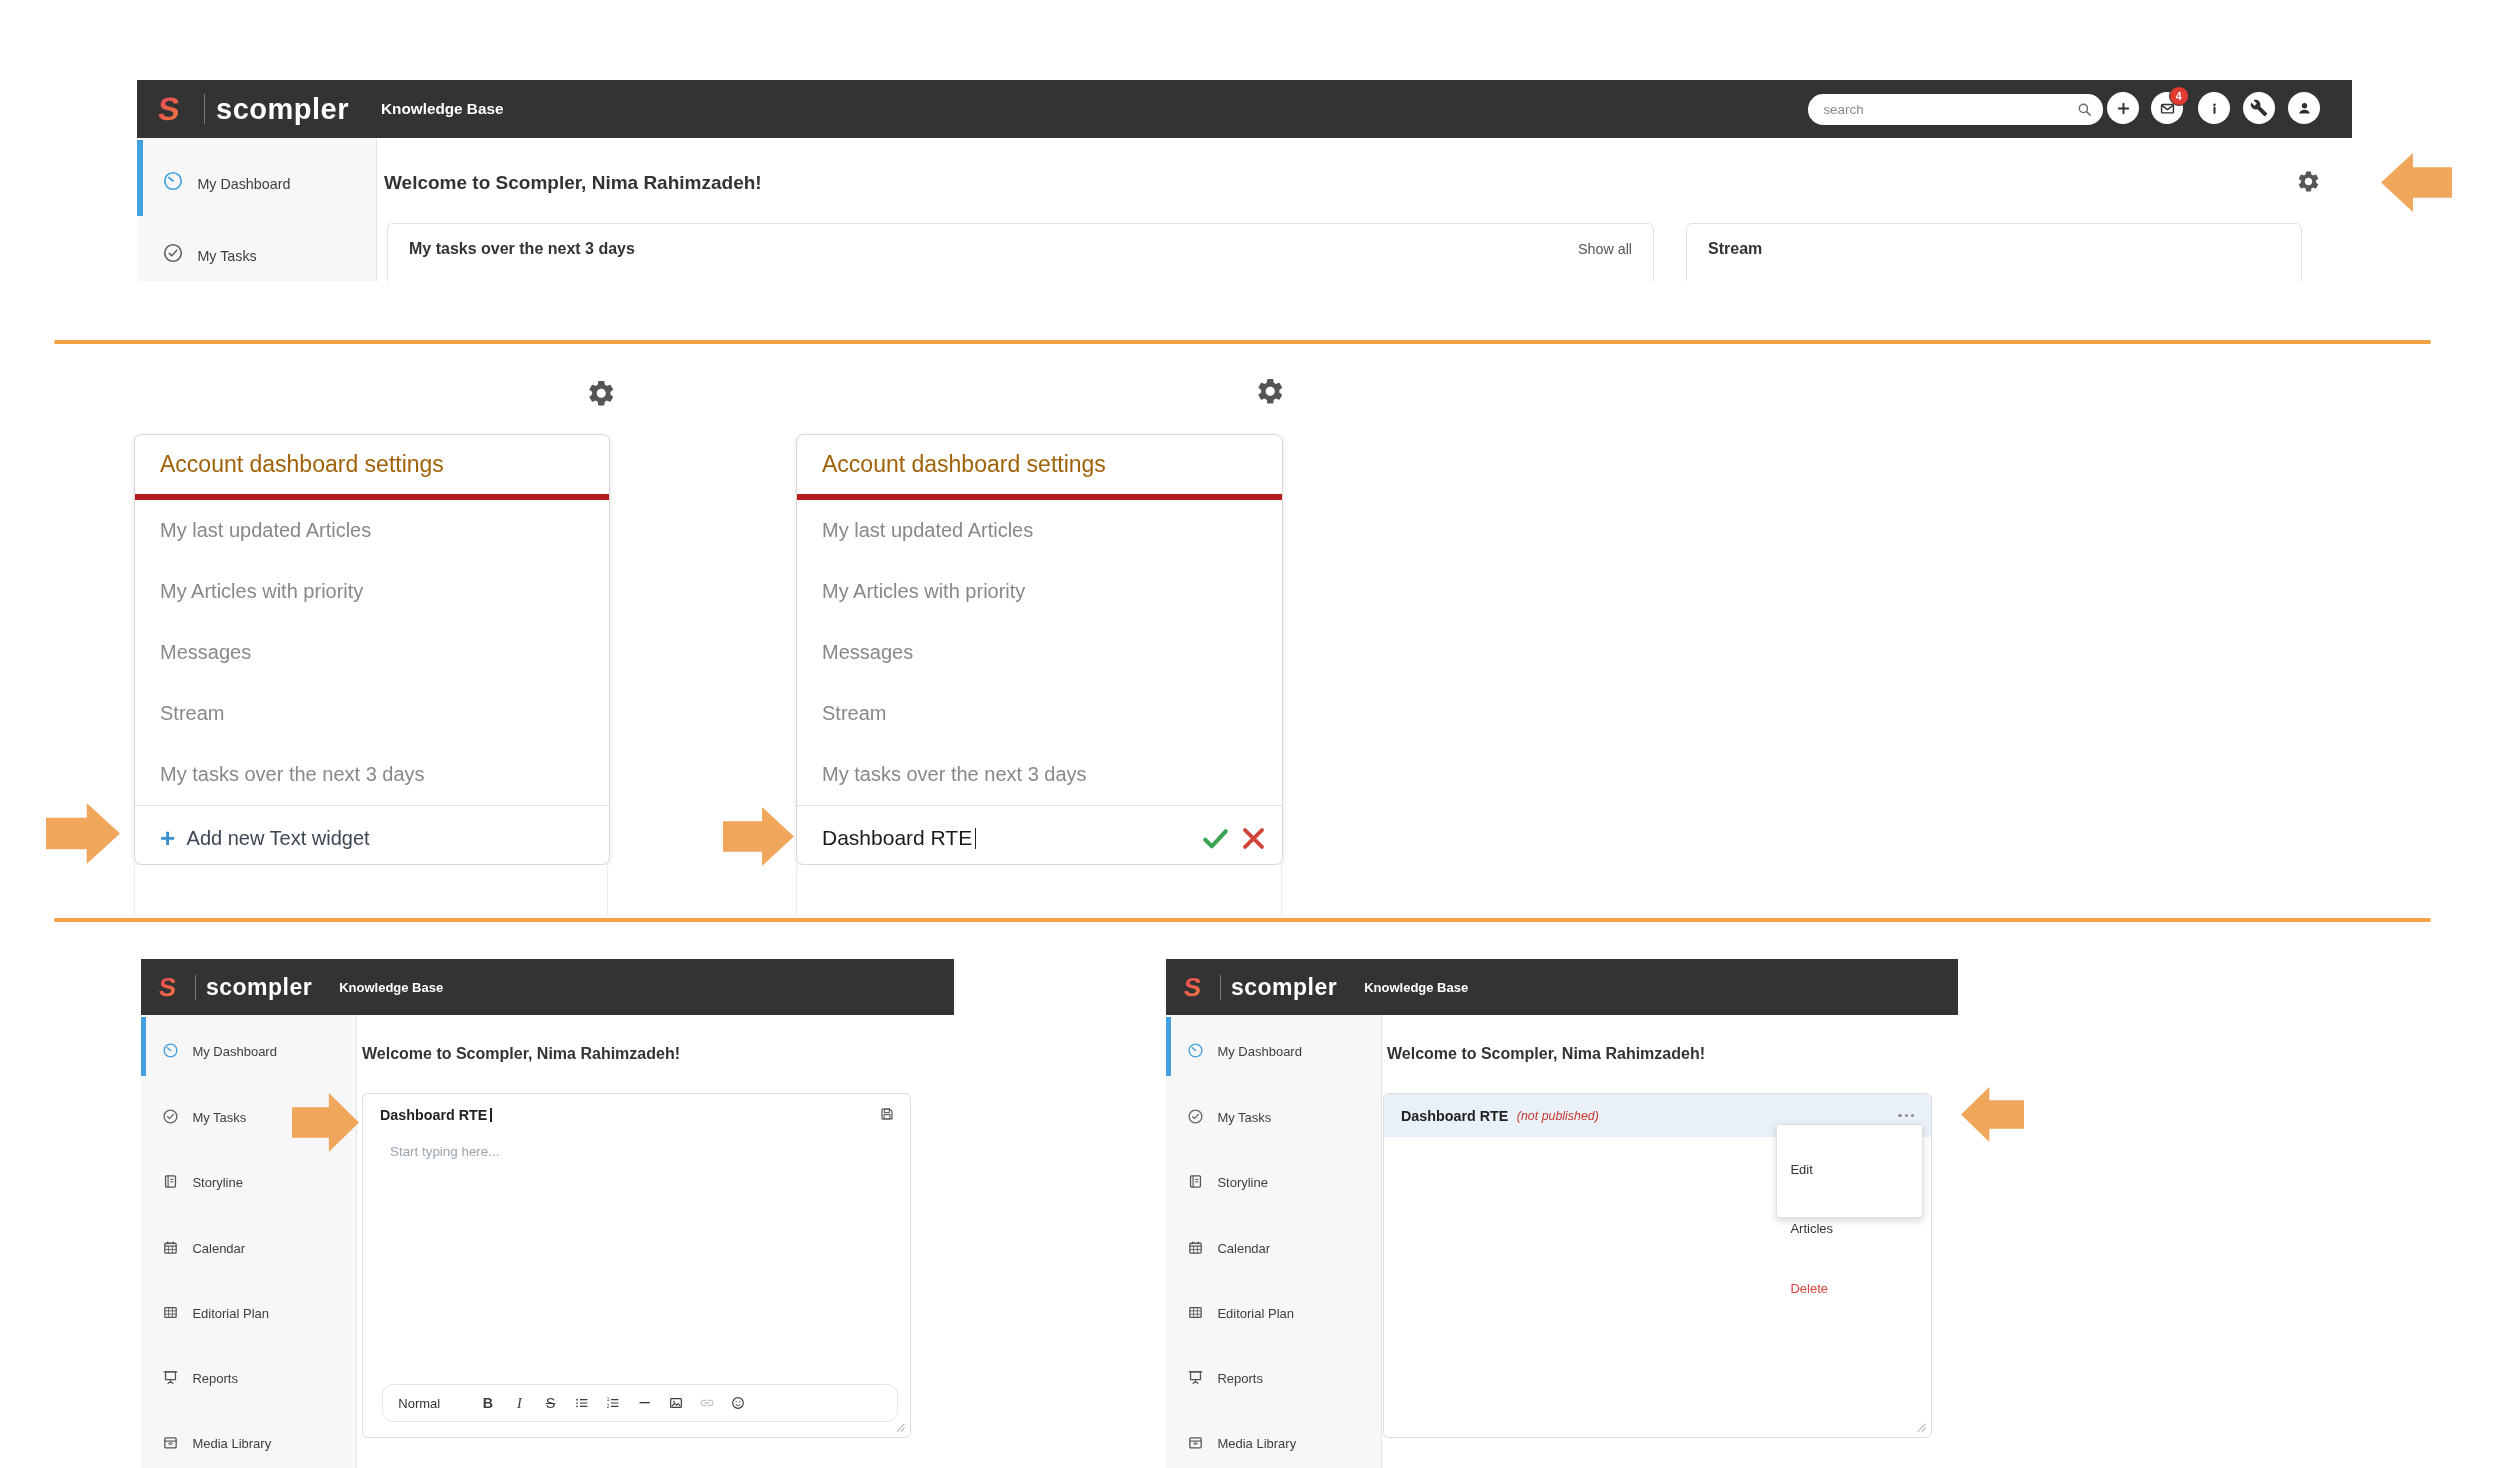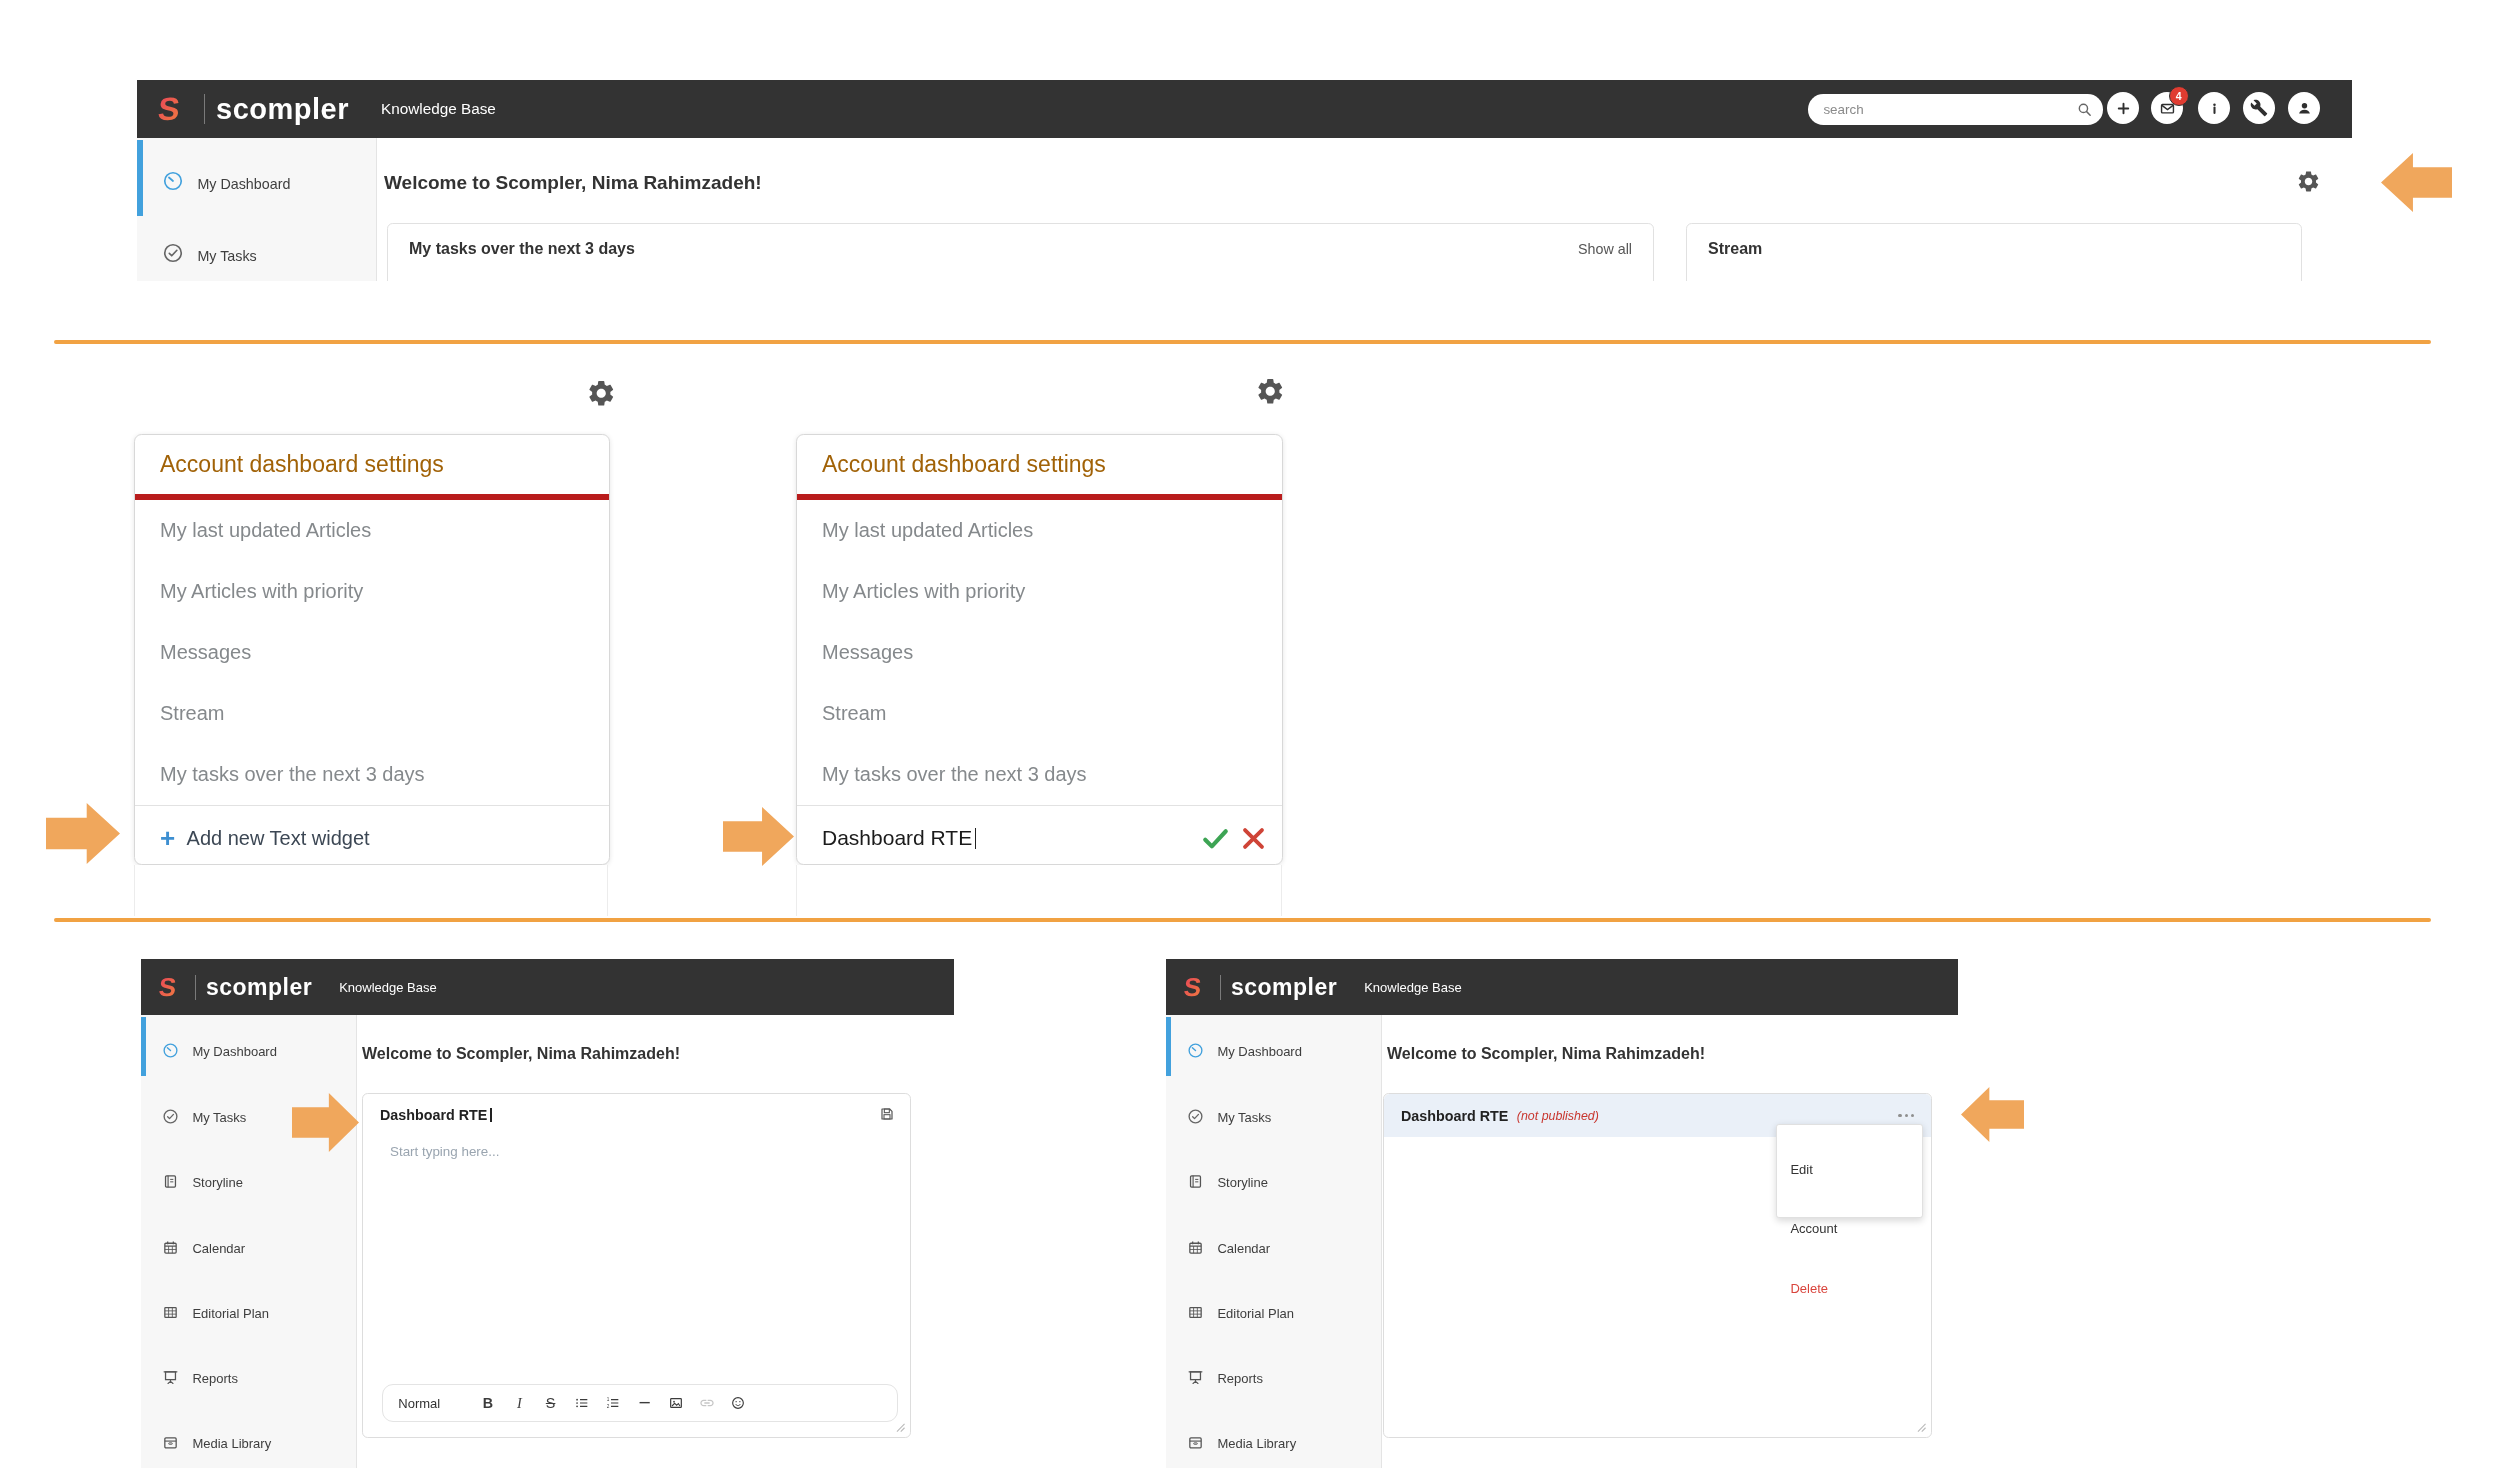--- a/index.html
+++ b/index.html
@@ -3,21 +3,21 @@
 <meta charset="utf-8">
 <style>
   html,body{margin:0;padding:0;background:#fff;}
   body{width:2512px;height:1469px;position:relative;font-family:"Liberation Sans",sans-serif;color:#333;}
   .abs{position:absolute;}
   .shot{position:absolute;overflow:hidden;background:#fff;}
   
   .appbar{position:absolute;left:0;top:0;right:0;background:#333333;display:flex;align-items:center;}
   .logo-divider{width:1px;background:rgba(255,255,255,.35);}
   .brand{color:#fff;font-weight:700;letter-spacing:0.5px;}
-  .kb{color:#fff;font-weight:400;}
+  .kb{color:#fff;font-weight:700;}
   
   .search{background:#fff;border-radius:15.3px;display:flex;align-items:center;padding:0 9.5px 0 13.4px;}
   .search input{border:none;outline:none;flex:1;font-size:13.4px;color:#444;background:transparent;font-family:"Liberation Sans",sans-serif;}
   .search input::placeholder{color:#8a8a8a;}
   .hdr-ic{position:absolute;width:32px;height:32px;border-radius:50%;background:#fff;display:flex;align-items:center;justify-content:center;}
   .badge{position:absolute;background:#e03c31;color:#fff;border-radius:50%;width:18px;height:18px;font-size:10.5px;font-weight:700;display:flex;align-items:center;justify-content:center;border:1.9px solid #333;}
   
   .sidebar{position:absolute;background:#f7f7f7;border-right:1px solid #e4e4e4;}
   .sb-item{position:absolute;display:flex;align-items:flex-end;gap:13.4px;cursor:pointer;}
   .sb-item .lbl{color:#3e3e3e;}
@@ -397,21 +397,21 @@
       <span class="wtitle">Dashboard RTE</span>
       <span class="status">(not published)</span>
       <span class="dots" style="margin-left:auto;">
           <span></span>
           <span></span>
           <span></span>
         </span>
     </div>
     <div class="menu" style="left:392px;top:30px;width:145px;height:92px;">
       <div class="menu-item">Edit</div>
-      <div class="menu-item">Account</div>
+      <div class="menu-item">Articles</div>
       <div class="menu-item danger">Delete</div>
     </div>
     <svg style="position:absolute;right:4.8px;bottom:4.8px;" width="9.5" height="9.5" viewBox="0 0 10 10">
         <path d="M9 1L1 9M9 5L5 9" stroke="#bbb" stroke-width="1.2"></path>
       </svg>
   </div>
 </div>
 
 <div class="arrow-l" style="left:1961px;top:1087px;width:63px;height:55px;"></div>
 

